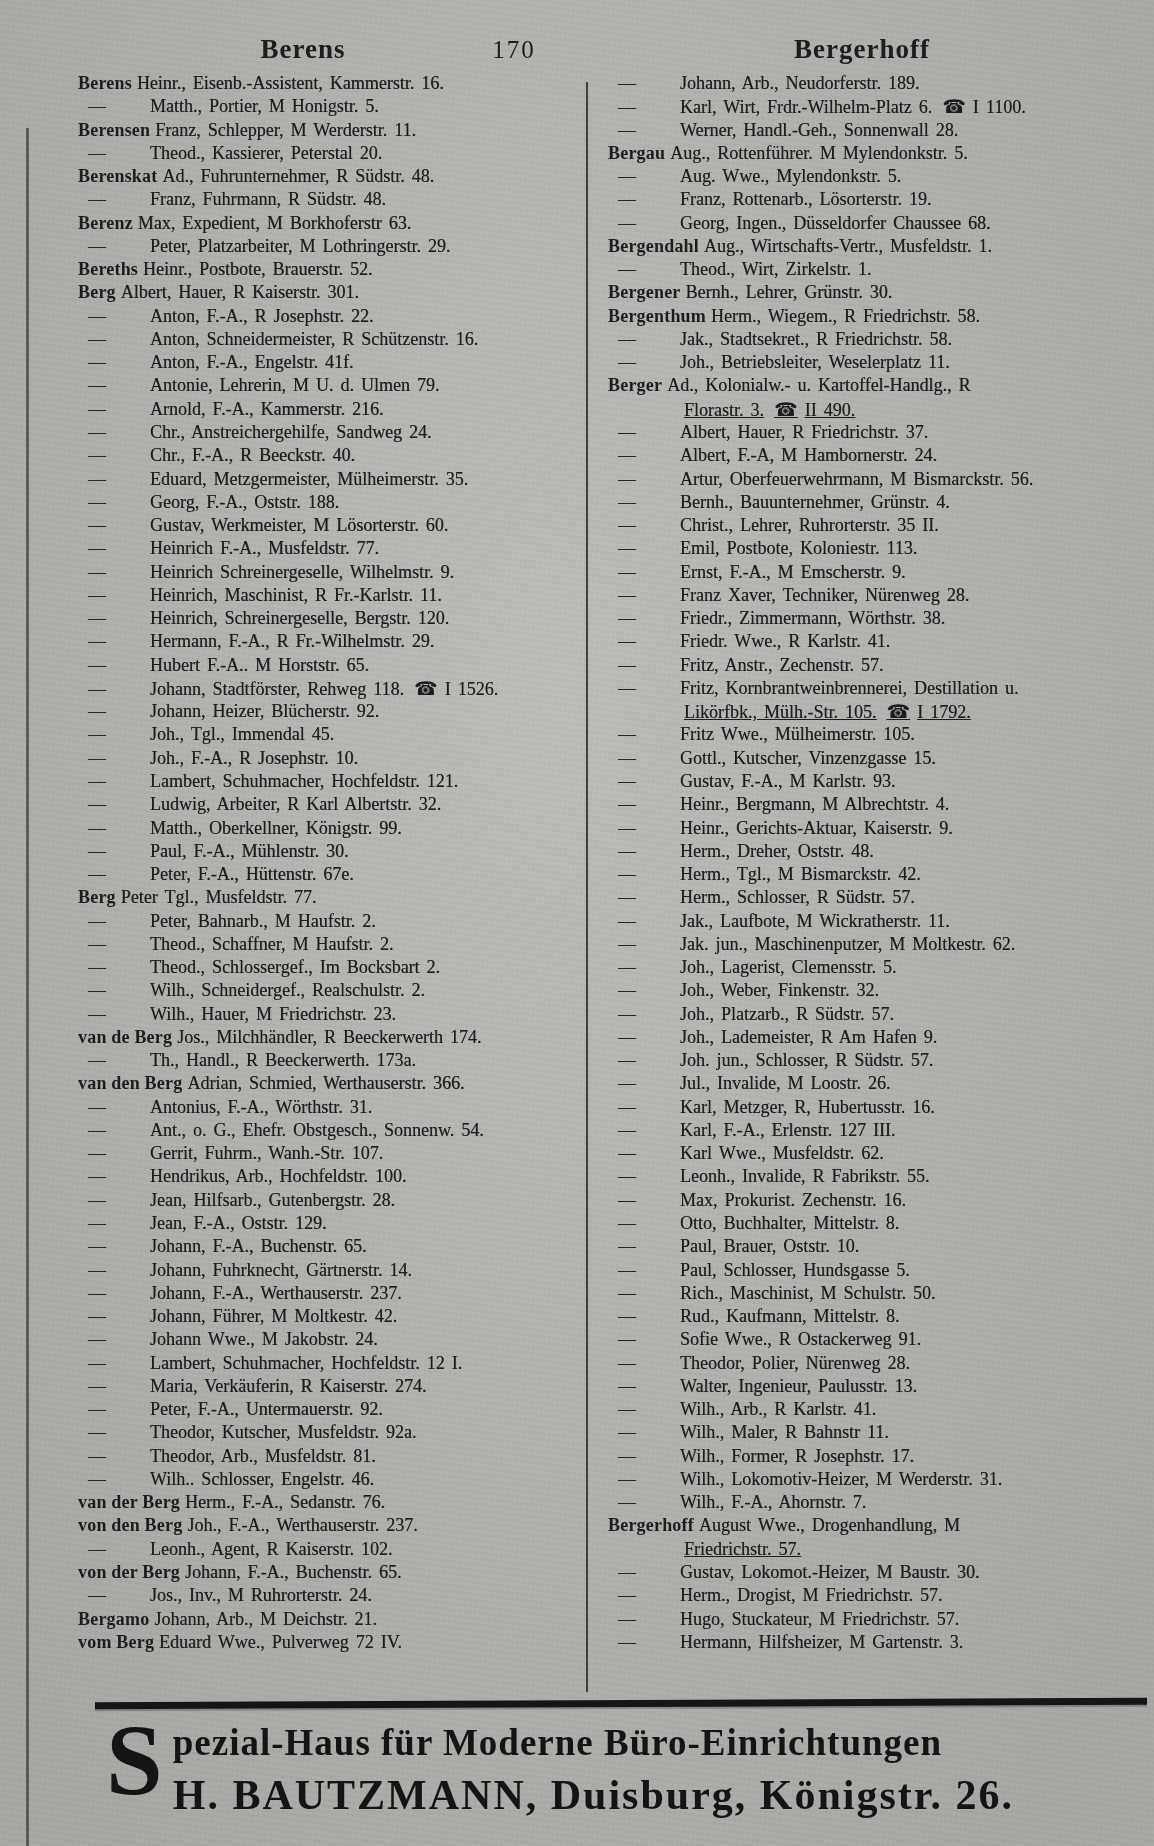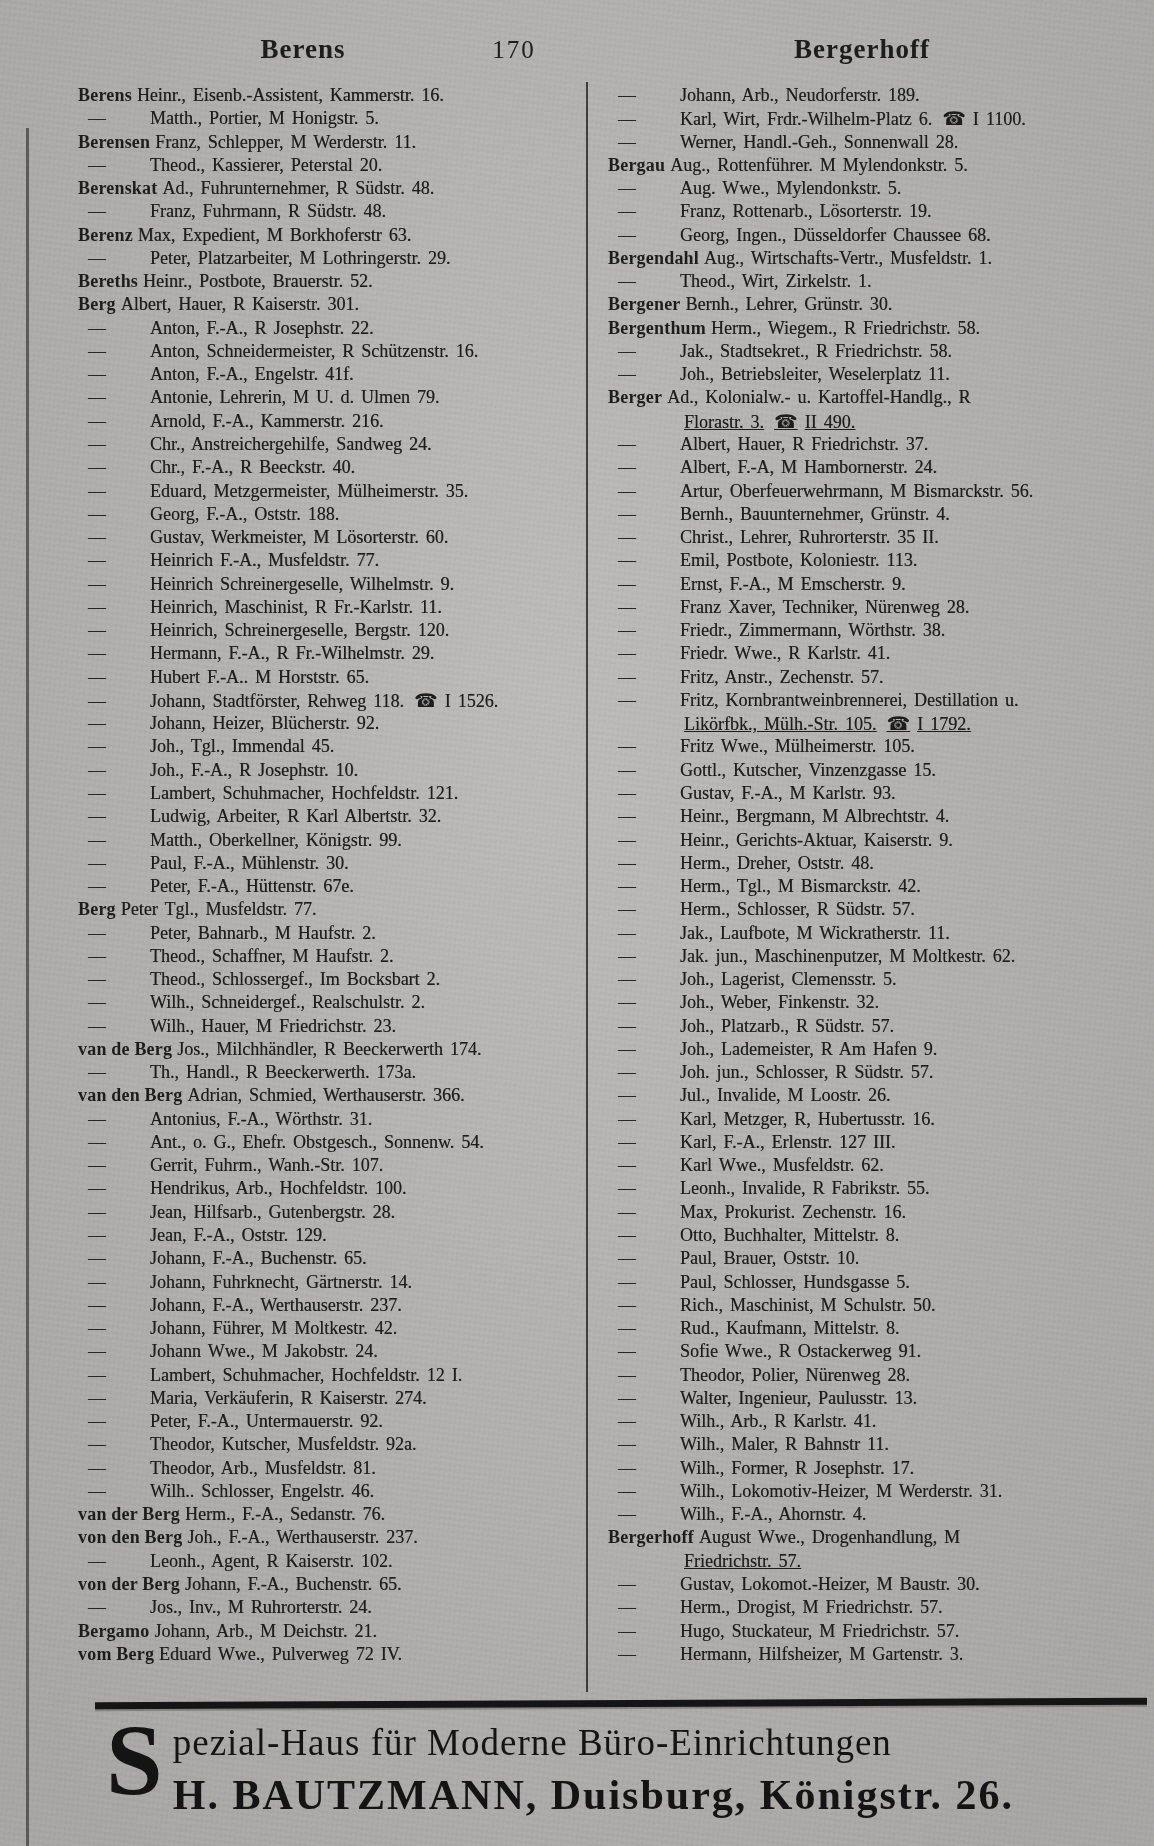--- a/index.html
+++ b/index.html
@@ -22,36 +22,36 @@
     background:rgba(25,25,25,0.55);filter:blur(0.7px);
   }
   
   .hdr{position:absolute;top:34px;font-weight:700;font-size:27px;letter-spacing:1px;white-space:nowrap;}
   #hdr-left{left:303px;transform:translateX(-50%);}
   #hdr-right{left:862px;transform:translateX(-50%);}
   #pageno{position:absolute;top:36px;left:514px;transform:translateX(-50%);
     font-weight:400;font-size:25px;letter-spacing:2px;}
   
   #divider{position:absolute;left:586px;top:82px;height:1610px;width:2px;background:rgba(30,30,30,0.78);}
-  .col{position:absolute;top:84px;}
+  .col{position:absolute;top:72px;}
   #col-left{left:78px;width:500px;}
   #col-right{left:608px;width:546px;}
   .line{height:23.27px;line-height:23.27px;white-space:nowrap;font-size:18px;}
   .bname{font-weight:700;letter-spacing:0.2px;padding-right:5px;}
   .dash{display:inline-block;width:72px;padding-left:10px;box-sizing:border-box;}
   .line.indent{padding-left:76px;text-decoration:underline;}
   .t,.phnum{word-spacing:2.5px;text-shadow:0.35px 0 0 rgba(20,20,20,0.55);}
   .ph{margin-left:10px;}
   .phicon{font-family:"DejaVu Sans",sans-serif;font-size:19px;margin-right:7px;}
   
   #ad-rule{position:absolute;left:95px;top:1700px;width:1052px;height:7px;background:#151515;
     transform:rotate(-0.25deg);box-shadow:0 2px 0 rgba(20,20,20,0.25);}
   #ad{position:absolute;left:106px;top:1712px;width:1044px;color:#141414;}
   .ad-drop{float:left;font-size:102px;line-height:90px;font-weight:700;margin:4px 10px 0 0;}
-  .ad-l1{font-size:37px;font-weight:400;letter-spacing:1px;line-height:50px;padding-top:6px;white-space:nowrap;}
+  .ad-l1{font-size:37px;font-weight:700;letter-spacing:1px;line-height:50px;padding-top:6px;white-space:nowrap;}
   .ad-l2{font-size:42px;font-weight:700;letter-spacing:2px;line-height:54px;white-space:nowrap;}
 </style>
 </head>
 <body>
 
 <div id="paper"></div>
 <div id="binding-line"></div>
 
 <div class="hdr" id="hdr-left">Berens</div>
 <div id="pageno">170</div>
@@ -184,21 +184,21 @@
     <div class="line"><span class="dash">—</span><span class="t">Paul, Schlosser, Hundsgasse 5.</span></div>
     <div class="line"><span class="dash">—</span><span class="t">Rich., Maschinist, M Schulstr. 50.</span></div>
     <div class="line"><span class="dash">—</span><span class="t">Rud., Kaufmann, Mittelstr. 8.</span></div>
     <div class="line"><span class="dash">—</span><span class="t">Sofie Wwe., R Ostackerweg 91.</span></div>
     <div class="line"><span class="dash">—</span><span class="t">Theodor, Polier, Nürenweg 28.</span></div>
     <div class="line"><span class="dash">—</span><span class="t">Walter, Ingenieur, Paulusstr. 13.</span></div>
     <div class="line"><span class="dash">—</span><span class="t">Wilh., Arb., R Karlstr. 41.</span></div>
     <div class="line"><span class="dash">—</span><span class="t">Wilh., Maler, R Bahnstr 11.</span></div>
     <div class="line"><span class="dash">—</span><span class="t">Wilh., Former, R Josephstr. 17.</span></div>
     <div class="line"><span class="dash">—</span><span class="t">Wilh., Lokomotiv-Heizer, M Werderstr. 31.</span></div>
-    <div class="line"><span class="dash">—</span><span class="t">Wilh., F.-A., Ahornstr. 4.</span></div>
+    <div class="line"><span class="dash">—</span><span class="t">Wilh., F.-A., Ahornstr. 7.</span></div>
     <div class="line"><span class="bname">Bergerhoff</span><span class="t">August Wwe., Drogenhandlung, M</span></div>
     <div class="line indent"><span class="t">Friedrichstr. 57.</span></div>
     <div class="line"><span class="dash">—</span><span class="t">Gustav, Lokomot.-Heizer, M Baustr. 30.</span></div>
     <div class="line"><span class="dash">—</span><span class="t">Herm., Drogist, M Friedrichstr. 57.</span></div>
     <div class="line"><span class="dash">—</span><span class="t">Hugo, Stuckateur, M Friedrichstr. 57.</span></div>
     <div class="line"><span class="dash">—</span><span class="t">Hermann, Hilfsheizer, M Gartenstr. 3.</span></div>
   </div>
 
 <div id="ad-rule"></div>
 <div id="ad">

